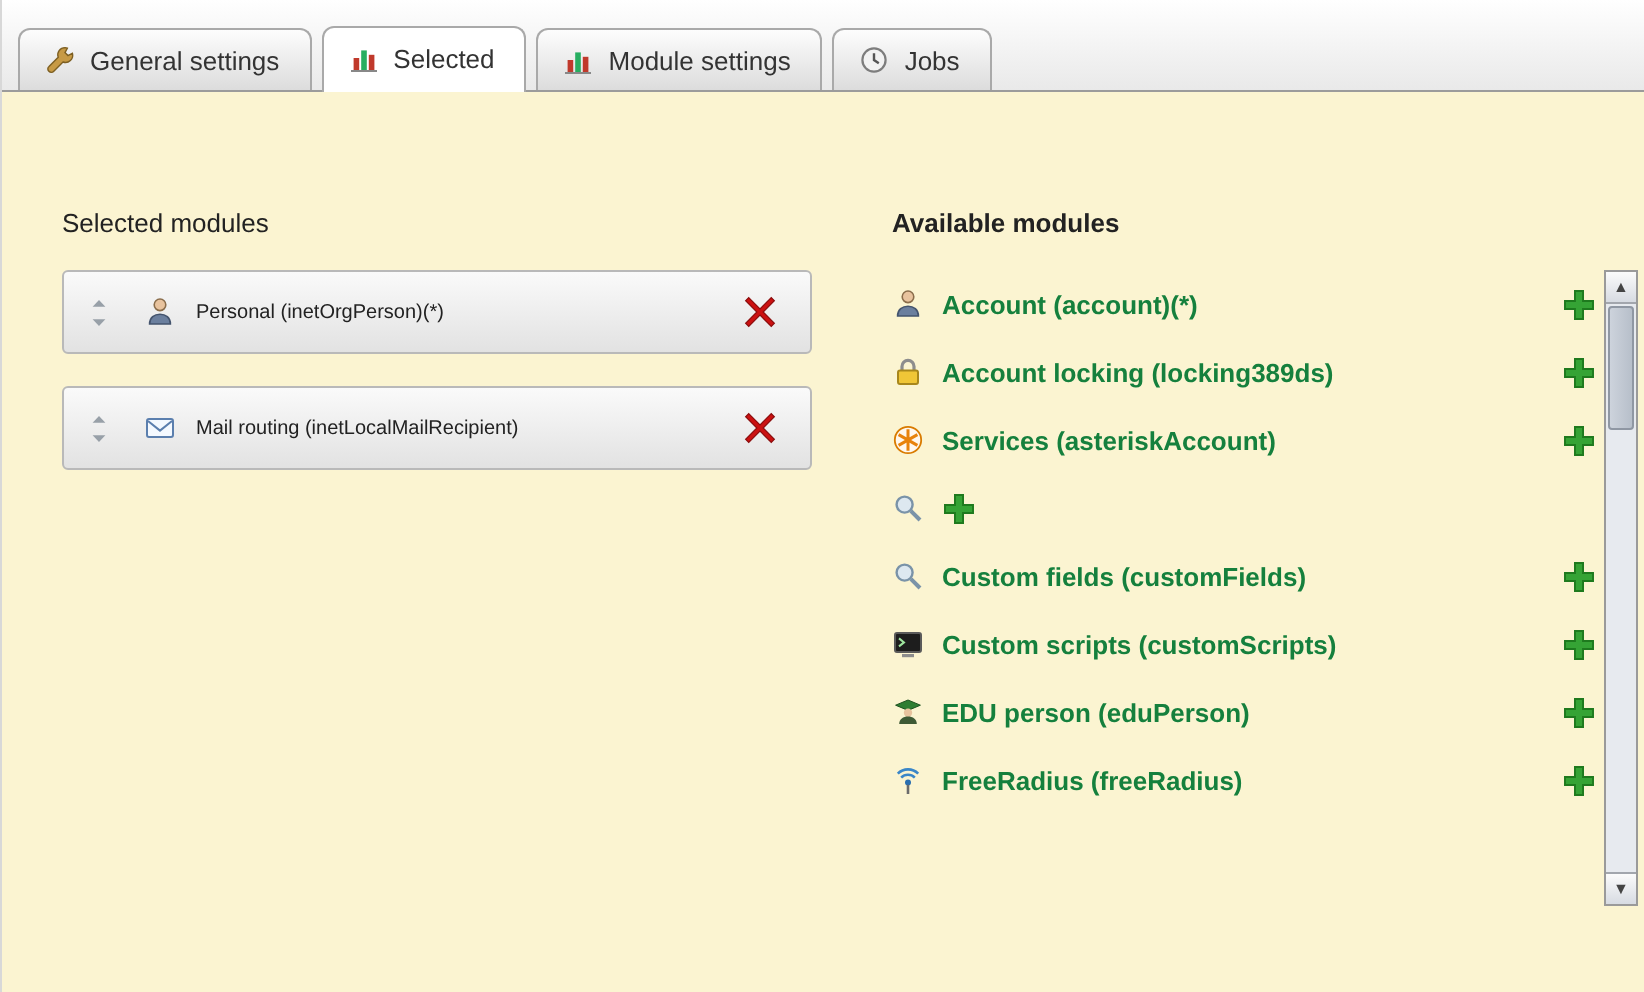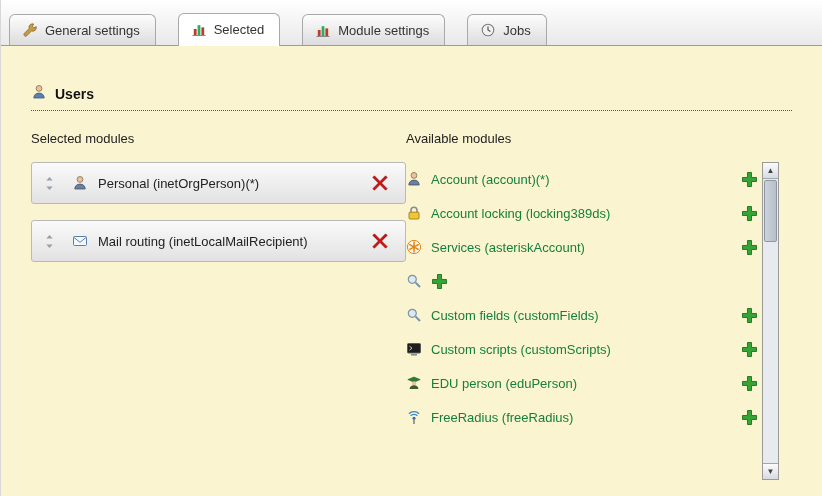--- a/index.html
+++ b/index.html
@@ -1,42 +1,42 @@
 <!DOCTYPE html>
 <html><head>
 <meta charset="utf-8">
 <style>
   * { box-sizing: border-box; }
   html,body { margin:0; padding:0; }
   body { font-family:"Liberation Sans", sans-serif; background:#ffffff; }
   .page { width:822px; height:496px; background:#fbf4d1; overflow:hidden; position:relative; border-left:1px solid #d8d8d8; }
 
   
-  .tabbar { background:linear-gradient(#ffffff,#e9e9e9); padding:20px 8px 0 8px; border-bottom:1px solid #9b9b9b; display:flex; align-items:flex-end; gap:22px; height:46px; }
+  .tabbar { background:linear-gradient(#ffffff,#e9e9e9); padding:20px 8px 0 8px; border-bottom:1px solid #9b9b9b; display:flex; align-items:flex-end; gap:5px; height:46px; }
   .tab { display:flex; align-items:center; gap:7px; padding:7px 15px 7px 12px; font-size:13px; color:#333;
          border:1px solid #a9a9a9; border-bottom:none; border-radius:6px 6px 0 0;
          background:linear-gradient(#fdfdfd,#dcdcdc); cursor:pointer; white-space:nowrap; }
   .tab.active { background:#ffffff; margin-bottom:-1px; padding-bottom:9px; position:relative; z-index:2; }
   .tab .ticon { width:16px; height:16px; display:inline-block; flex:0 0 16px; }
 
   
   .content { padding:38px 30px 0 30px; }
   .section-heading { display:flex; align-items:center; gap:8px; font-size:14px; font-weight:bold; color:#111;
                      padding-bottom:7px; border-bottom:1px dotted #555; }
-  .cols { display:flex; margin-top:20px; }
+  .cols { display:flex; margin-top:20px;gap:28px; }
   .col-left { width:375px; flex:0 0 375px; }
-  .col-right { flex:1; padding-left:0; margin-left:0; }
+  .col-right { flex:1; padding-left:0; margin-left:12px;font-weight:bold; }
   .col-heading { font-size:13px; color:#222; margin-bottom:16px; }
 
   
   .selbox { display:flex; align-items:center; height:42px; margin-bottom:16px; padding:0 10px 0 12px;
             background:linear-gradient(#fafafa,#e2e2e2); border:1px solid #b9b9b9; border-radius:3px; }
   .selbox .drag { width:14px; flex:0 0 14px; cursor:move; display:flex; align-items:center; }
   .selbox .micon { margin-left:14px; margin-right:10px; width:16px; height:16px; flex:0 0 16px; }
-  .selbox .mlabel { font-size:13px; color:#222; flex:1; }
+  .selbox .mlabel { font-size:10px; color:#222; flex:1; }
   .selbox .delbtn { width:18px; height:18px; cursor:pointer; flex:0 0 18px; margin-right:6px; }
 
   
   .avail-wrap { display:flex; }
   .avail-list { width:352px; flex:0 0 352px; }
   .avrow { display:flex; align-items:center; height:34px; }
   .avrow .micon { width:16px; height:16px; flex:0 0 16px; margin-right:9px; }
   .avrow .mlabel { font-size:13px; color:#15803d; flex:1; padding-right:6px; }
   .avrow .addbtn { width:17px; height:17px; cursor:pointer; flex:0 0 17px; }
 
@@ -98,29 +98,20 @@
             <path d="M8 4.6V8l2.4 1.6" fill="none" stroke="#555" stroke-width="1.2"></path>
           </svg>
       </span>
       <span>Jobs</span>
     </div>
 
   </div>
 
   <div class="content">
 
-    <div class="section-heading">
-      <span class="ticon">
-        <svg width="16" height="16" viewBox="0 0 16 16">
-            <circle cx="8" cy="4.4" r="2.9" fill="#e8c39e" stroke="#8a6d4b" stroke-width="0.8"></circle>
-            <path d="M2.8 14c0-3.2 2.4-4.9 5.2-4.9s5.2 1.7 5.2 4.9z" fill="#5b7fae" stroke="#3c5a83" stroke-width="0.8"></path>
-          </svg>
-      </span>
-      <span>Users</span>
-    </div>
 
     <div class="cols">
 
       <div class="col-left">
         <div class="col-heading">Selected modules</div>
 
         <div class="selbox">
           <span class="drag">
             <svg width="11" height="15" viewBox="0 0 11 15">
                 <path d="M5.5 1l3.2 3.4H2.3zM5.5 14l3.2-3.4H2.3z" fill="#98a0a8"></path>

